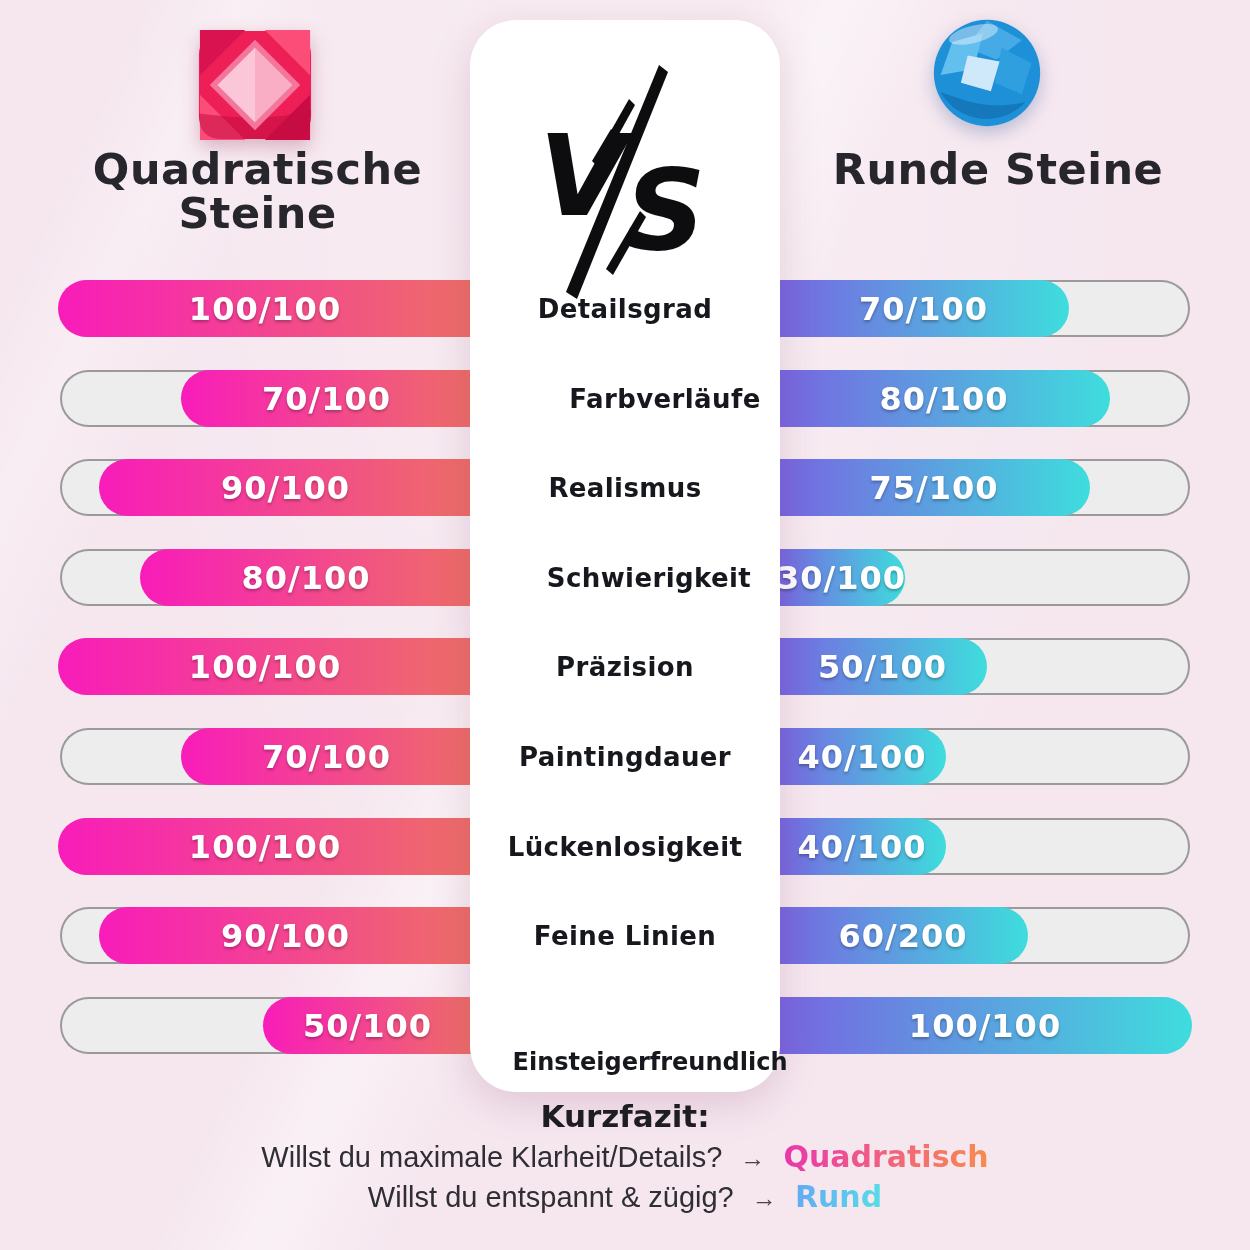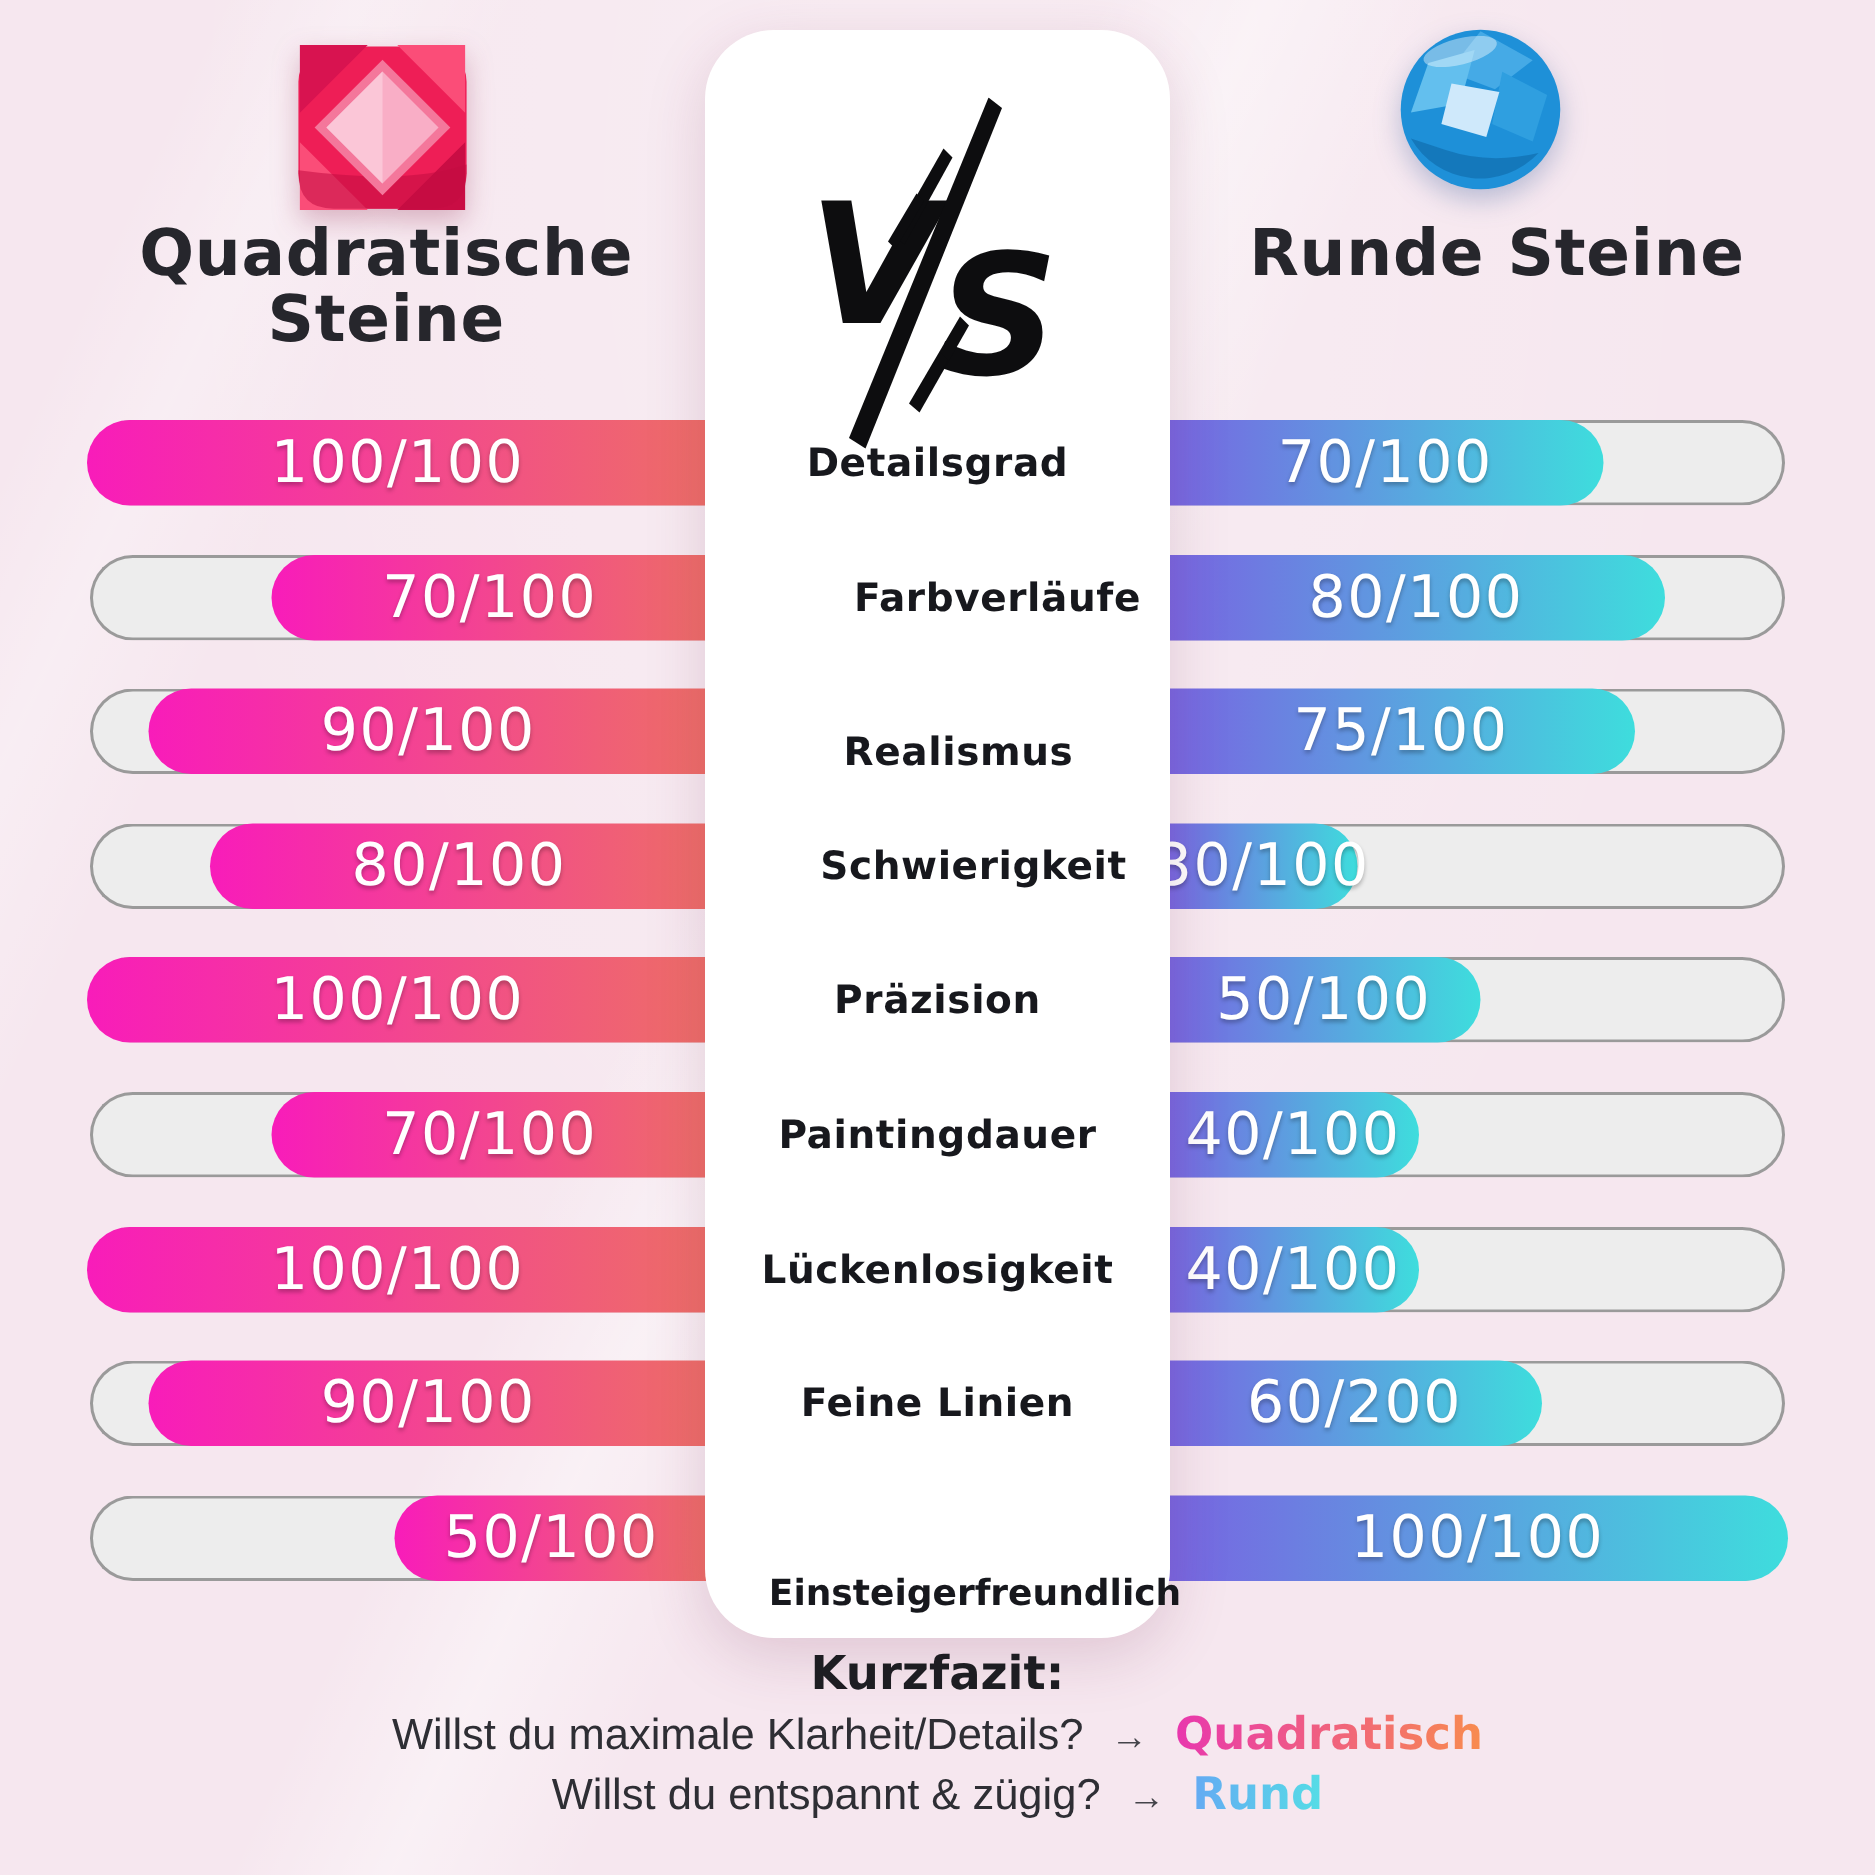--- a/index.html
+++ b/index.html
@@ -21,21 +21,21 @@
   .vs-logo{position:absolute;left:63px;top:45px;}
   .cat-label{position:absolute;left:0;width:100%;height:57px;display:flex;align-items:center;
     justify-content:center;font-weight:700;font-size:26px;color:#17181d;letter-spacing:.4px;white-space:nowrap;}
   .cat-label.small{font-size:24px;letter-spacing:0;}
   
   .bar-row{position:absolute;left:0;width:100%;height:57px;z-index:1;}
   .track{position:absolute;top:0;height:57px;background:#ededed;border:2px solid #9a9a9a;box-sizing:border-box;}
   .track.left{left:60px;width:410px;border-radius:29px 0 0 29px;border-right:none;}
   .track.right{left:780px;width:410px;border-radius:0 29px 29px 0;border-left:none;}
   .fill{position:absolute;top:-2px;bottom:-2px;display:flex;align-items:center;justify-content:center;
-    color:#fff;font-weight:400;font-size:39px;letter-spacing:1px;text-shadow:0 2px 3px rgba(0,0,0,.28);
+    color:#fff;font-weight:700;font-size:32px;letter-spacing:1px;text-shadow:0 2px 3px rgba(0,0,0,.28);
     white-space:nowrap;}
   .fill.left{right:-2px;border-radius:29px 0 0 29px;}
   .fill.right{left:-2px;border-radius:0 29px 29px 0;}
   
   .footer{position:absolute;z-index:2;left:0;top:1098px;width:100%;text-align:center;
     font-family:"Liberation Sans",sans-serif;color:#2b2b31;}
   .footer .f-title{font-family:"DejaVu Sans",sans-serif;font-weight:800;font-size:31px;color:#1d1d22;}
   .footer .line{font-size:29px;margin-top:5px;color:#2e2e34;}
   .footer .arrow{font-size:25px;margin:0 10px;color:#44444a;}
   .hl{font-family:"DejaVu Sans",sans-serif;font-weight:800;font-size:30px;
@@ -78,21 +78,21 @@
         <polygon points="126,0 135,7 44,234 33,227"></polygon>
         <polygon points="96,34 102,40 70,98 63,92"></polygon>
         <polygon points="78,64 83,69 64,101 59,96"></polygon>
         <polygon points="107,146 113,152 80,210 73,204"></polygon>
         <polygon points="94,170 99,175 82,203 77,198"></polygon>
       </g>
     </svg>
     <div id="categories">
         <div class="cat-label" style="top: 260px;">Detailsgrad</div>
         <div class="cat-label" style="top: 350px; padding-left: 40px;">Farbverläufe</div>
-        <div class="cat-label" style="top: 453px; margin-left: 14px;">Realismus</div>
+        <div class="cat-label" style="top: 439px;">Realismus</div>
         <div class="cat-label" style="top: 529px; padding-left: 24px;">Schwierigkeit</div>
         <div class="cat-label" style="top: 618px;">Präzision</div>
         <div class="cat-label" style="top: 708px;">Paintingdauer</div>
         <div class="cat-label" style="top: 798px;">Lückenlosigkeit</div>
         <div class="cat-label" style="top: 887px;">Feine Linien</div>
         <div class="cat-label small" style="top: 1013px; padding-left: 25px;">Einsteigerfreundlich</div>
       </div>
   </div>
 
   <div id="rows">

